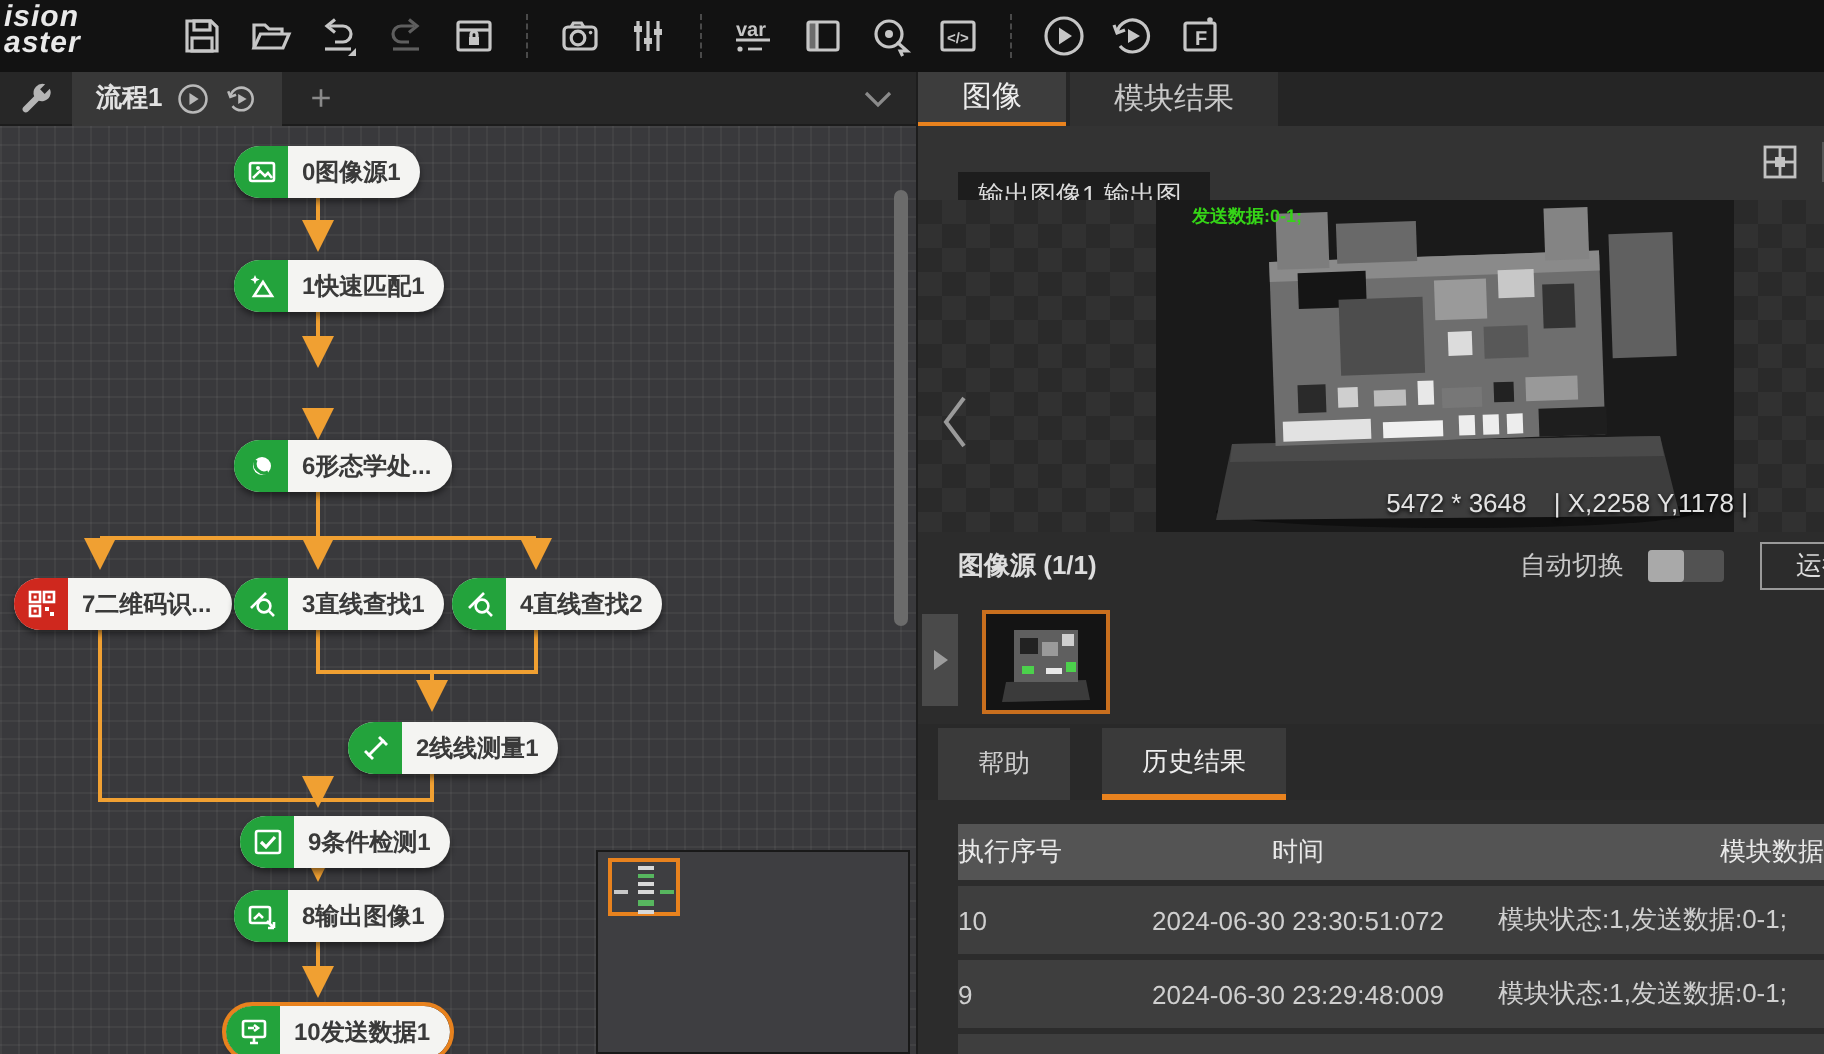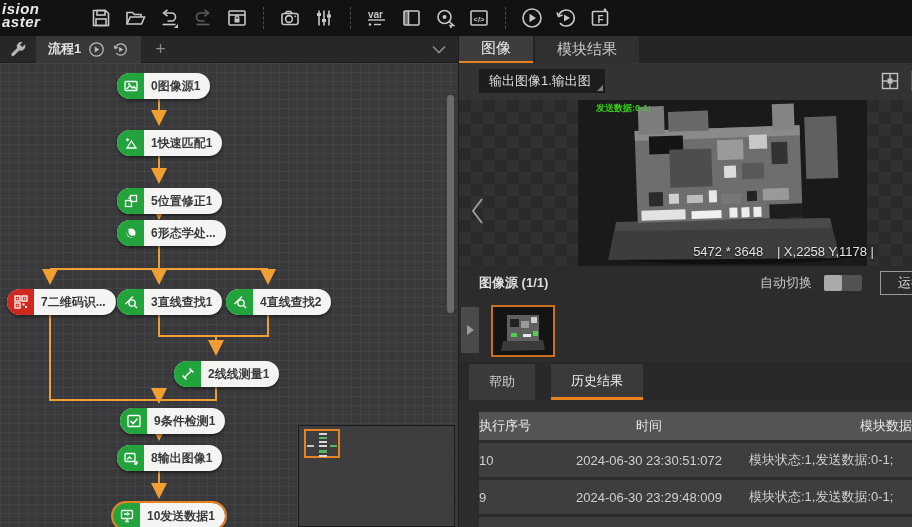--- a/index.html
+++ b/index.html
@@ -51,21 +51,21 @@
 
   
   .rpanel { position:absolute; left:458px; top:36px; width:454px; height:491px; background:#2c2c2c;
     border-left:1px solid #1d1d1d; overflow:hidden; }
   .rtabs { position:relative; width:100%; height:27px; background:#252525; display:flex; }
   .rtab { padding:0 22px; display:flex; align-items:center; font-size:15px; color:#c9c9c9;
     background:#303030; margin-right:2px; }
   .rtab.active { background:#3d3d3d; color:#eee; border-bottom:2px solid #e8821e; }
 
   .vtoolbar { position:relative; width:100%; height:37px; background:#333333; }
-  .srcchip { position:absolute; left:20px; top:6px; height:24px; background:#1d1d1d; color:#dcdcdc;
+  .srcchip { position:absolute; left:20px; top:23px; height:24px; background:#1d1d1d; color:#dcdcdc;
     font-size:13px; display:flex; align-items:center; padding:0 14px 0 10px; cursor:pointer; }
   .srcchip::after { content:""; position:absolute; right:2px; bottom:2px; border-left:6px solid transparent;
     border-bottom:6px solid #7d7d7d; }
   .gridicon { position:absolute; right:12px; top:8px; color:#c2c2c2; display:flex; }
   .vtoolbar .enddiv { position:absolute; right:0; top:8px; height:20px; border-left:1px solid #555; }
 
   .imgview { position:relative; width:100%; height:166px; background-color:#2a2a2a;
     background-image:
       linear-gradient(45deg, #313131 25%, transparent 25%, transparent 75%, #313131 75%),
       linear-gradient(45deg, #313131 25%, transparent 25%, transparent 75%, #313131 75%);
@@ -304,30 +304,20 @@
     <div class="node" style="left:117px;top:67px">
       <span class="nico">
         <svg width="14" height="14" viewBox="0 0 14 14" fill="none" stroke="#fff" stroke-width="1.3">
           <path d="M7.5 5 L12 12 H3 z"></path>
             <path d="M3.5 1.5 l.7 1.6 1.6.7 -1.6.7 -.7 1.6 -.7 -1.6 -1.6 -.7 1.6 -.7 z" fill="#fff" stroke="none"></path>
         </svg>
       </span>
       <span class="nlabel">1快速匹配1</span>
     </div>
 
-    <div class="node" style="left:117px;top:125px">
-      <span class="nico">
-        <svg width="14" height="14" viewBox="0 0 14 14" fill="none" stroke="#fff" stroke-width="1.3">
-          <rect x="1.5" y="6.5" width="6" height="6"></rect>
-            <rect x="6.5" y="1.5" width="6" height="6"></rect>
-            <path d="M4.5 4.5 l2 -2"></path>
-        </svg>
-      </span>
-      <span class="nlabel">5位置修正1</span>
-    </div>
 
     <div class="node" style="left:117px;top:157px">
       <span class="nico">
         <svg width="14" height="14" viewBox="0 0 14 14" fill="none" stroke="#fff" stroke-width="1.3">
           <circle cx="7" cy="7" r="4.5" fill="#fff" stroke="none"></circle>
             <path d="M4 4 a4.5 4.5 0 0 0 6 6" stroke="#23a33c" stroke-width="1.6"></path>
         </svg>
       </span>
       <span class="nlabel">6形态学处...</span>
     </div>

